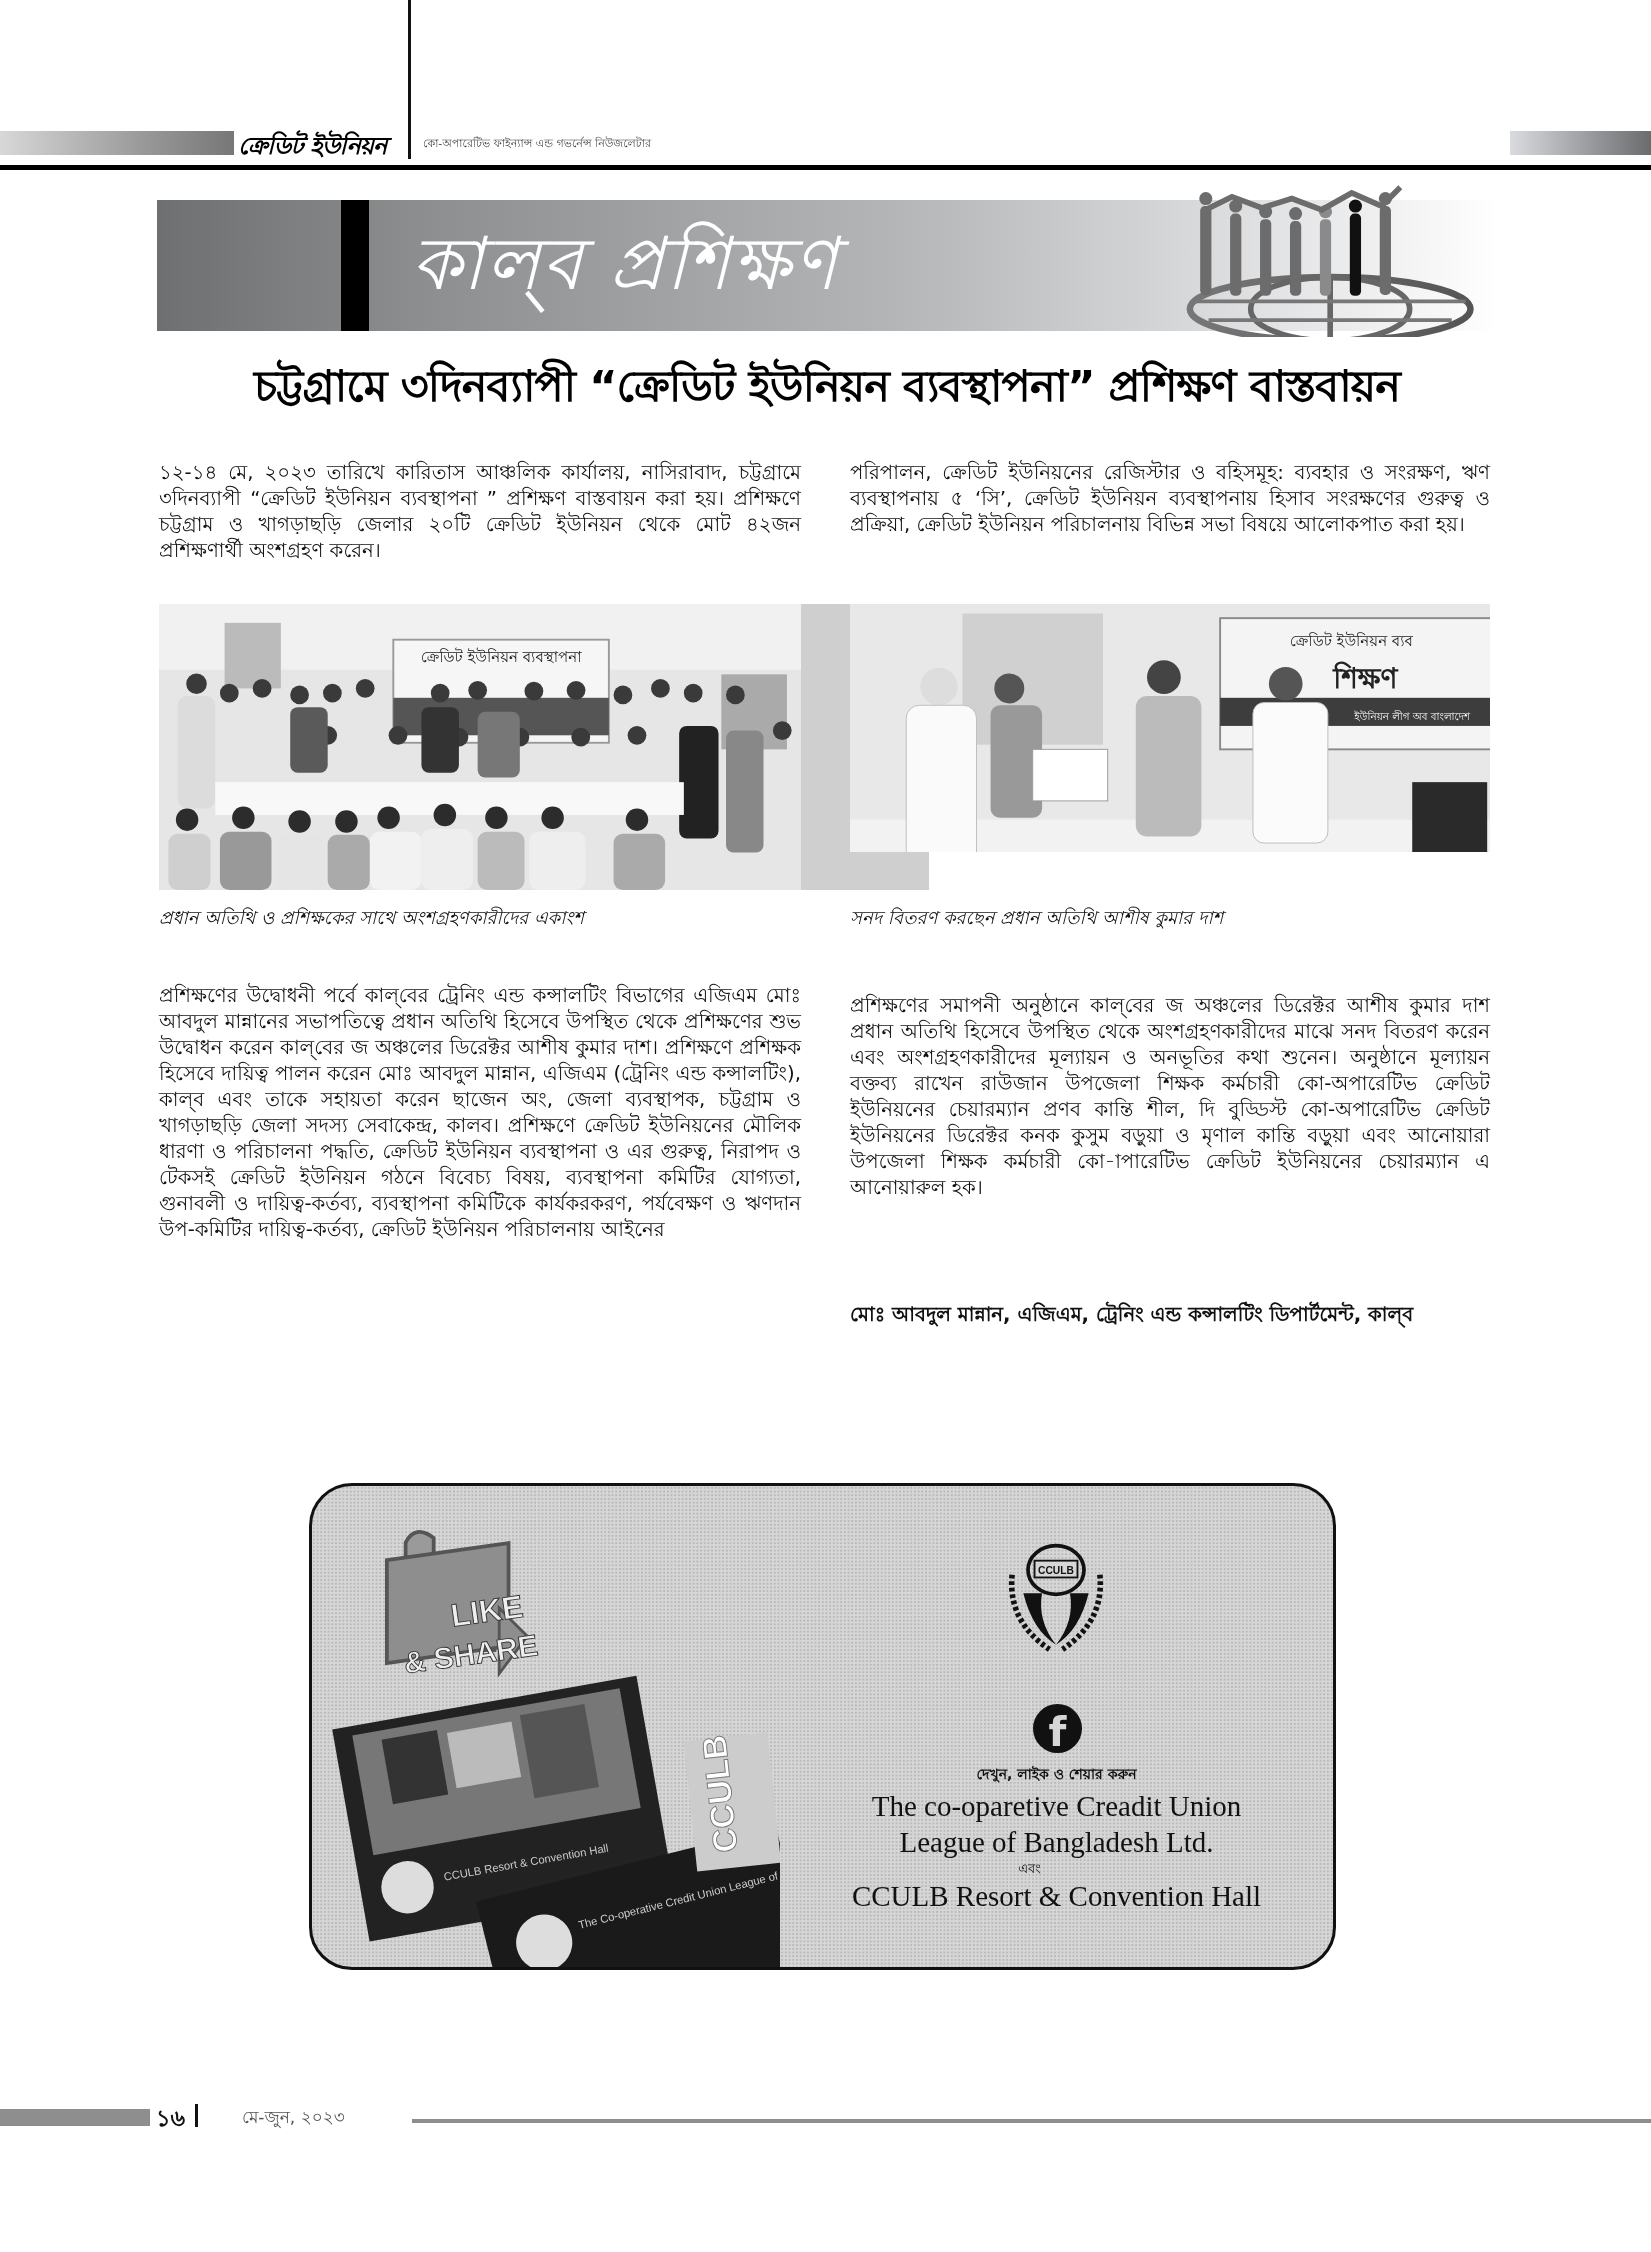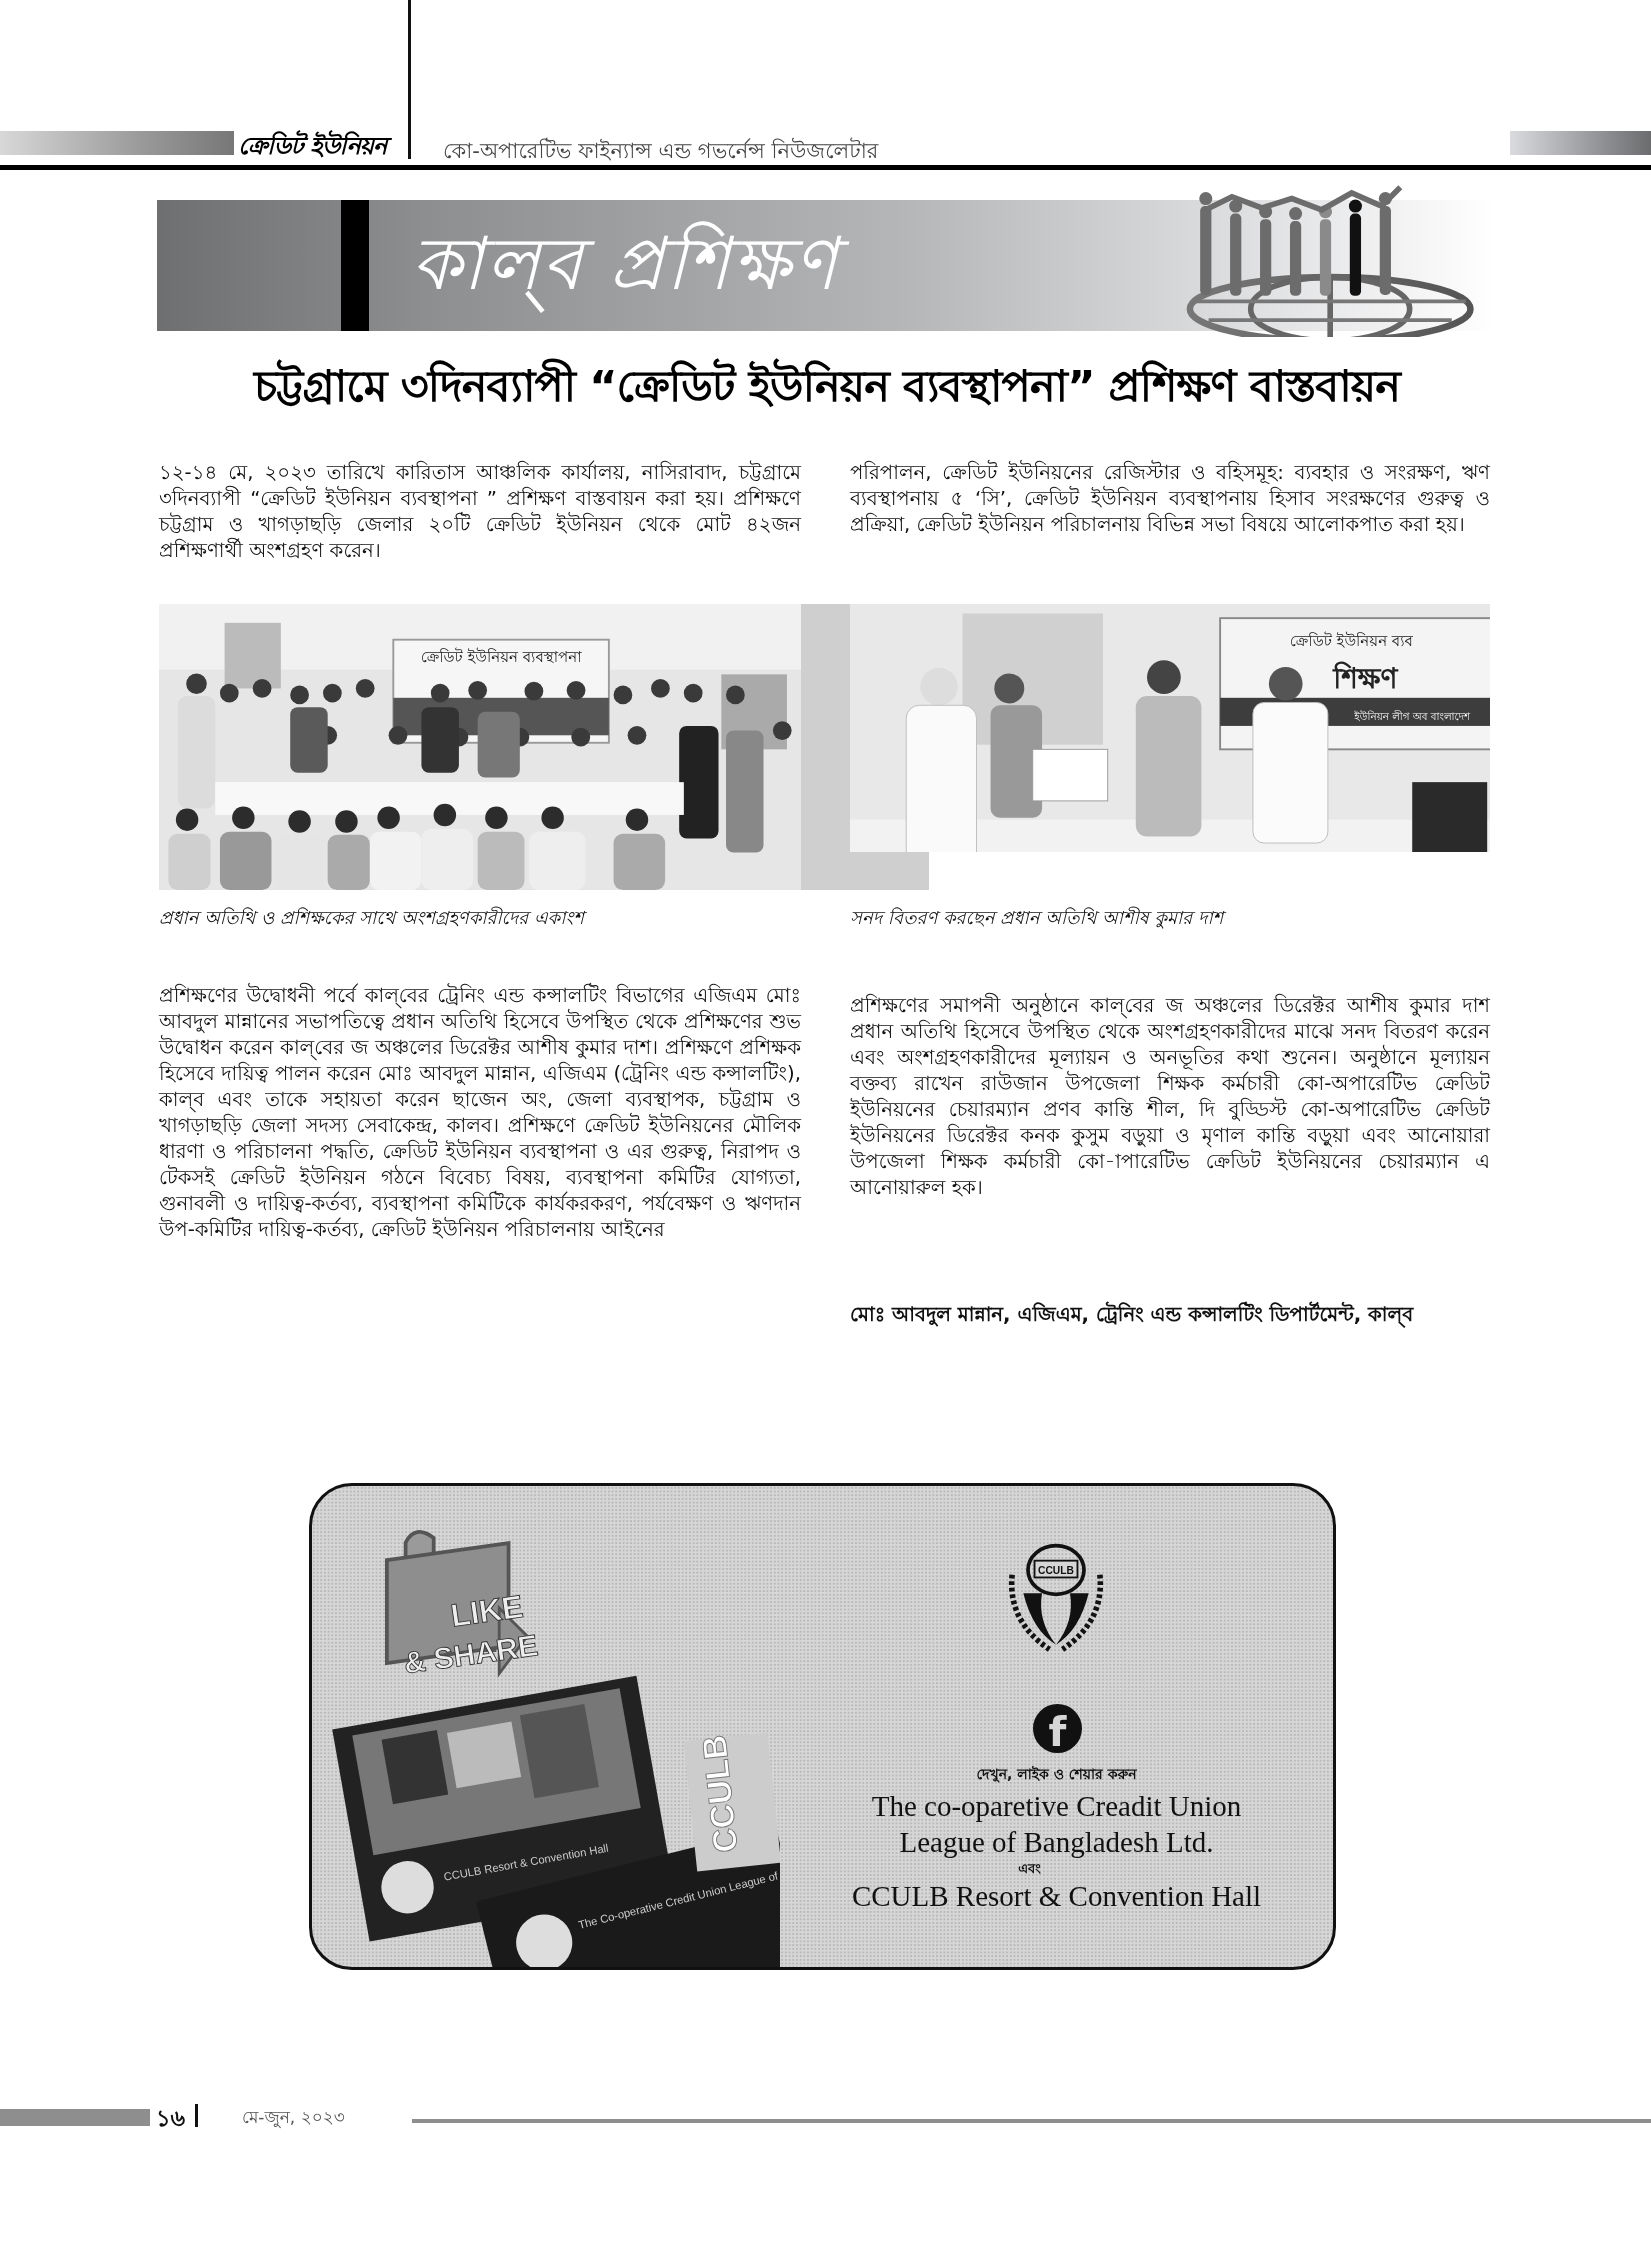--- a/index.html
+++ b/index.html
@@ -8,21 +8,21 @@
 
     
     .top-vrule { position: absolute; left: 408px; top: 0; width: 2.8px; height: 159px; background: #111; }
     .hdr-grad-left { position: absolute; left: 0; top: 131px; width: 234px; height: 24px;
                      background: linear-gradient(90deg, #d8d8d8 0%, #9a9a9a 60%, #777 100%); }
     .hdr-grad-right { position: absolute; left: 1510px; top: 131px; width: 141px; height: 24px;
                       background: linear-gradient(90deg, #d9dbde 0%, #8a8c8f 70%, #6a6c6e 100%); }
     .hdr-brand { position: absolute; left: 238px; top: 127px; font-size: 24px; font-weight: bold;
                  font-style: italic; letter-spacing: -0.9px; color: #000; }
     .hdr-divider { position: absolute; left: 408px; top: 127px; width: 2.8px; height: 32px; background: #111; }
-    .hdr-tagline { position: absolute; left: 443px; top: 135px; font-size: 21px; color: #444; }
+    .hdr-tagline { position: absolute; left: 423px; top: 135px; font-size: 11px; color: #444; }
     .hdr-rule { position: absolute; left: 0; top: 165px; width: 1652px; height: 4.7px; background: #000; }
 
     
     .banner { position: absolute; left: 157px; top: 200px; width: 1340px; height: 131px;
               background: linear-gradient(90deg, #6e6f71 0%, #8d8e90 20%, #b4b5b7 55%, #dcdddf 80%, #ffffff 100%); }
     .banner-black { position: absolute; left: 341px; top: 200px; width: 28px; height: 131px; background: #000; }
     .banner-title { position: absolute; left: 373px; top: 208px; font-size: 73px; color: #fff;
                     font-style: italic; letter-spacing: 1.9px; margin-left: 38px; }
     .banner-emblem { position: absolute; left: 1166px; top: 178px; width: 319px; height: 159px; }
 
@@ -53,21 +53,21 @@
           background-image: radial-gradient(#b8b8b8 0.9px, transparent 1.1px);
           background-size: 3.7px 3.7px; }
     .ad-left { position: absolute; left: 0; top: 0; width: 468px; height: 481px; }
     .ad-right { position: absolute; left: 468px; top: 0; width: 553px; height: 481px; text-align: center; }
     .ad-fb-title { position: absolute; left: 0; width: 553px; top: 178px; font-size: 24px; font-weight: bold; color: #111; letter-spacing: -0.5px; }
     .ad-fb-icon { position: absolute; left: 253px; top: 218px; width: 49px; height: 49px; border-radius: 50%; background: #111;
                   color: #d6d6d6; font-weight: bold; font-size: 41px; line-height: 56px; font-family: "DejaVu Sans", sans-serif; overflow: hidden; }
     .ad-cta { position: absolute; left: 0; width: 553px; top: 277px; font-size: 14px; font-weight: bold; color: #111; }
     .ad-org { position: absolute; left: 0; width: 553px; top: 302px; font-family: "Liberation Serif", serif;
               font-size: 29px; line-height: 36px; color: #111; }
-    .ad-and { position: absolute; left: 0; width: 499px; top: 373px; font-size: 13px; font-weight: bold; color: #111; }
+    .ad-and { position: absolute; left: 0; width: 499px; top: 373px; font-size: 13px; font-weight: normal; color: #111; }
     .ad-resort { position: absolute; left: 0; width: 553px; top: 394px; font-family: "Liberation Serif", serif;
                  font-size: 29px; color: #111; }
 
     
     .ftr-grad { position: absolute; left: 0; top: 2109px; width: 150px; height: 17px; background: #8e8e8e; }
     .ftr-page { position: absolute; left: 156px; top: 2101px; font-size: 22.5px; font-weight: bold; color: #111; }
     .ftr-bar { position: absolute; left: 195px; top: 2104px; width: 2.8px; height: 22.5px; background: #111; }
     .ftr-date { position: absolute; left: 242px; top: 2104px; font-size: 17px; color: #555; }
     .ftr-line { position: absolute; left: 412px; top: 2119px; width: 1240px; height: 3.7px; background: #8e8e8e; }
   </style>

